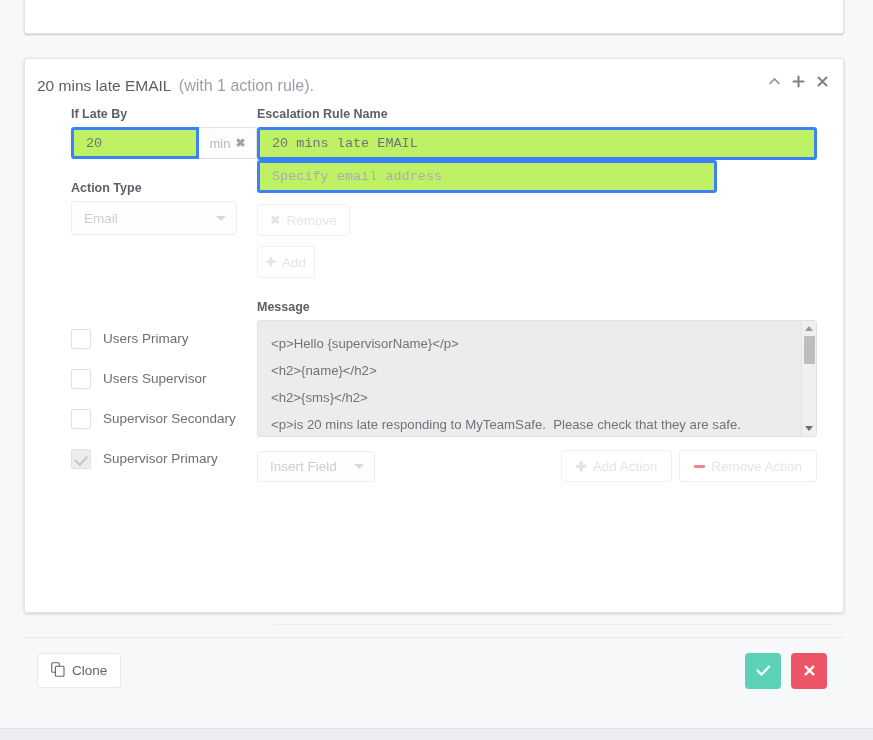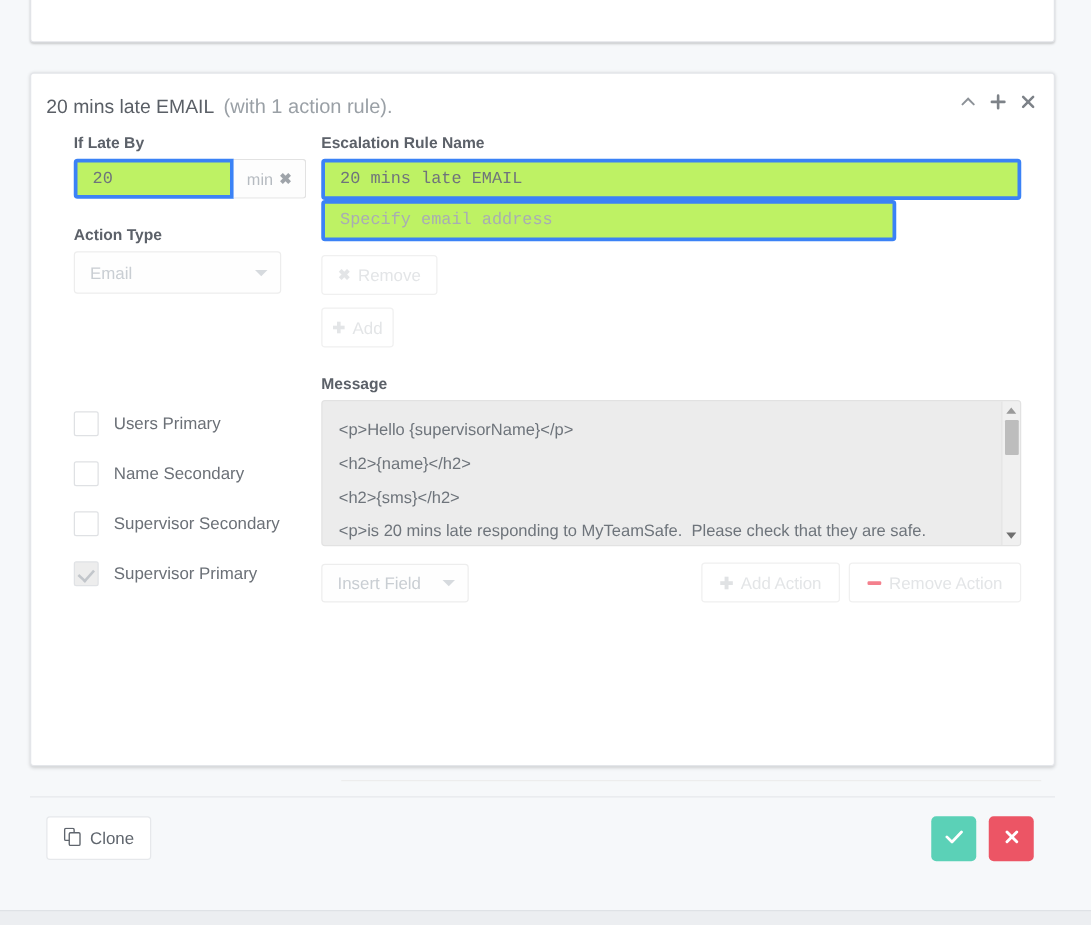--- a/index.html
+++ b/index.html
@@ -80,21 +80,21 @@
   }
 
   .lbl {
     font-size: 12.5px;
     font-weight: bold;
     color: #5c6169;
     margin-bottom: 6px;
     display: block;
   }
 
-  .col-left  { position: absolute; left: 34px; top: 0; width: 195px; }
+  .col-left  { position: absolute; left: 46px; top: 0; width: 195px; }
   .col-right { position: absolute; left: 232px; top: 0; width: 560px; }
 
   
   .inp {
     width: 100%;
     height: 32px;
     border: 3px solid #3b82f6;
     background: #bef264;
     border-radius: 3px;
     font-size: 13.5px;
@@ -368,21 +368,21 @@
 
         <div class="chk-list" style="margin-top:89px;">
 
           <div class="chk-row">
             <span class="chk-box"></span>
             <span class="chk-label">Users Primary</span>
           </div>
 
           <div class="chk-row">
             <span class="chk-box"></span>
-            <span class="chk-label">Name Secondary</span>
+            <span class="chk-label">Users Supervisor</span>
           </div>
 
           <div class="chk-row">
             <span class="chk-box"></span>
             <span class="chk-label">Supervisor Secondary</span>
           </div>
 
           <div class="chk-row">
             <span class="chk-box checked"></span>
             <span class="chk-label">Supervisor Primary</span>

